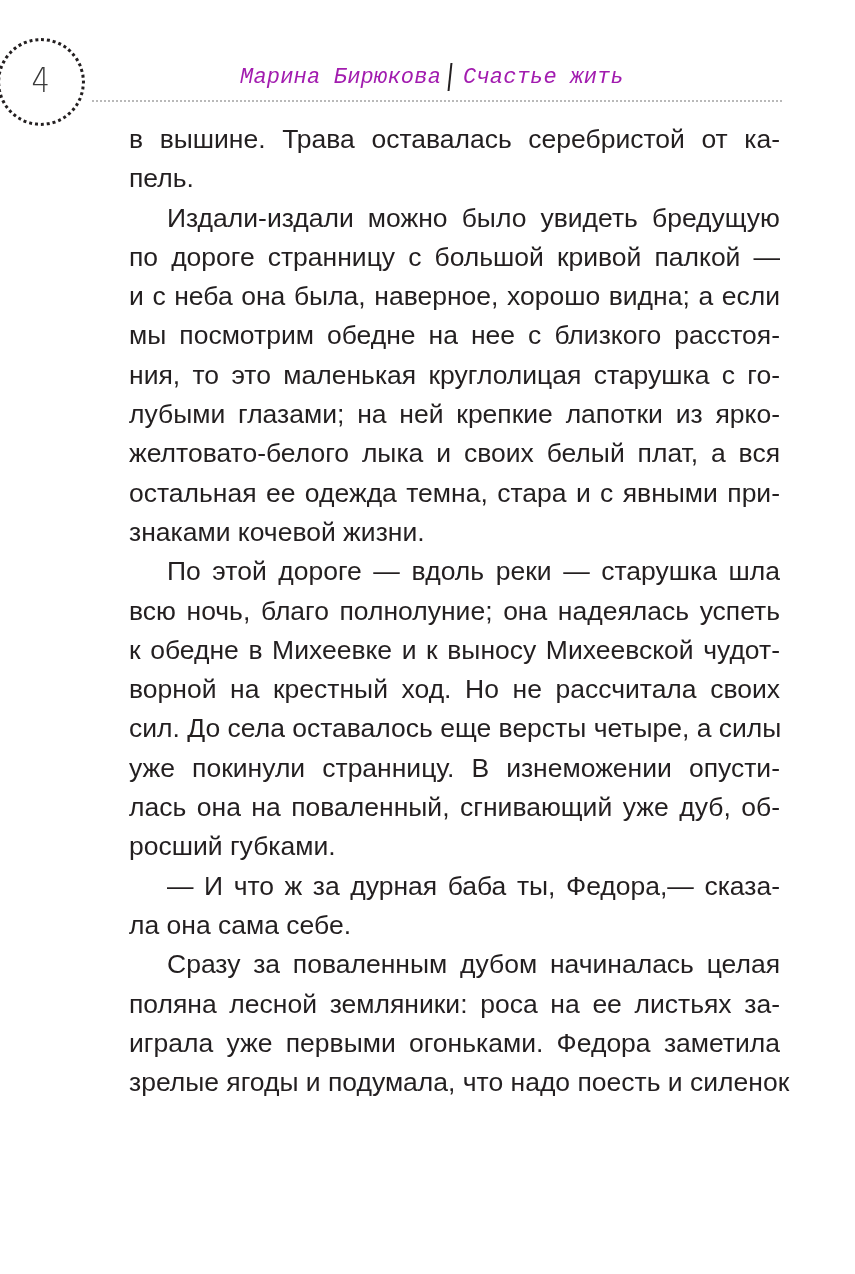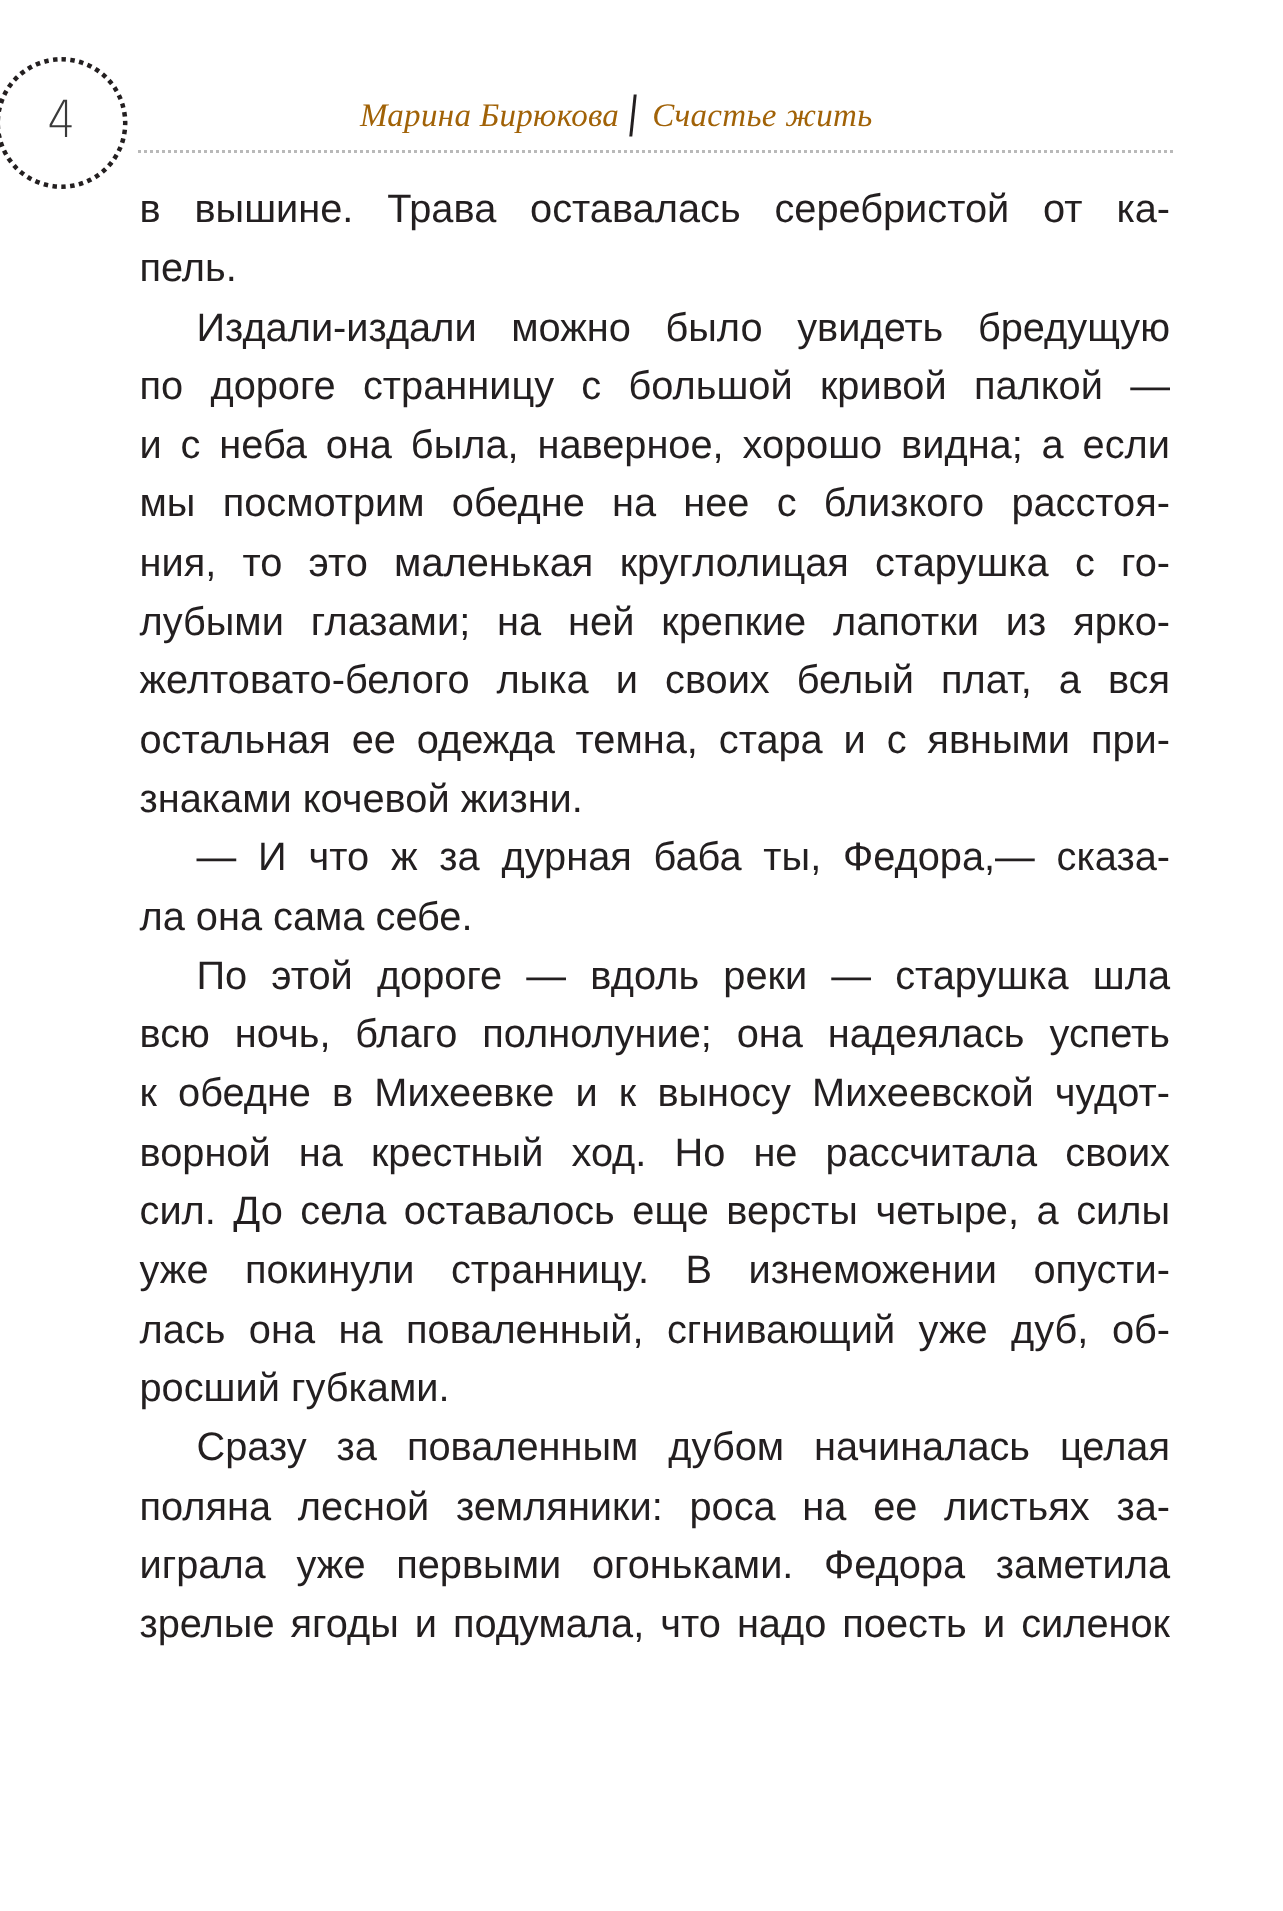--- a/index.html
+++ b/index.html
@@ -37,24 +37,24 @@
       transform: scaleX(0.85);
     }
     .running-head {
       position: absolute;
       left: 240px;
       top: 58px;
       width: 400px;
       height: 38px;
       display: flex;
       align-items: center;
-      font-family: Liberation Serif, serif;
+      font-family: Liberation Mono, monospace;
       font-style: italic;
       font-size: 22px;
-      color: #a16207;
+      color: #a21caf;
       letter-spacing: 0.2px;
       white-space: nowrap;
     }
     .running-head .sep {
       display: inline-block;
       width: 2px;
       height: 28px;
       background: #231f20;
       margin: 0 12px 0 8px;
       transform: skewX(-6deg);
@@ -76,20 +76,21 @@
       font-size: 26.5px;
       line-height: 39.3px;
       color: #231f20;
     }
     .line {
       display: block;
       white-space: nowrap;
       text-align: justify;
       text-align-last: justify;
       height: 39.3px;
+      margin-left: 36px;
     }
     .line.last {
       text-align-last: left;
     }
     .line.indent {
       padding-left: 38px;
     }
   </style>
 </head>
 <body>
@@ -119,34 +120,34 @@
     <span class="line">и с неба она была, наверное, хорошо видна; а если</span>
     <span class="line">мы посмотрим обедне на нее с близкого расстоя-</span>
     <span class="line">ния, то это маленькая круглолицая старушка с го-</span>
     <span class="line">лубыми глазами; на ней крепкие лапотки из ярко-</span>
     <span class="line">желтовато-белого лыка и своих белый плат, а вся</span>
     <span class="line">остальная ее одежда темна, стара и с явными при-</span>
     <span class="line last">знаками кочевой жизни.</span>
   </div>
 
   <div>
-    <span class="line indent">—  И что ж за дурная баба ты, Федора,— сказа-</span>
-    <span class="line last">ла она сама себе.</span>
-  </div>
-
-  <div>
     <span class="line indent">По этой дороге — вдоль реки — старушка шла</span>
     <span class="line">всю ночь, благо полнолуние; она надеялась успеть</span>
     <span class="line">к обедне в Михеевке и к выносу Михеевской чудот-</span>
     <span class="line">ворной на крестный ход. Но не рассчитала своих</span>
     <span class="line">сил. До села оставалось еще версты четыре, а силы</span>
     <span class="line">уже покинули странницу. В изнеможении опусти-</span>
     <span class="line">лась она на поваленный, сгнивающий уже дуб, об-</span>
     <span class="line last">росший губками.</span>
   </div>
 
   <div>
+    <span class="line indent">—  И что ж за дурная баба ты, Федора,— сказа-</span>
+    <span class="line last">ла она сама себе.</span>
+  </div>
+
+  <div>
     <span class="line indent">Сразу за поваленным дубом начиналась целая</span>
     <span class="line">поляна лесной земляники: роса на ее листьях за-</span>
     <span class="line">играла уже первыми огоньками. Федора заметила</span>
     <span class="line">зрелые ягоды и подумала, что надо поесть и силенок</span>
   </div>
 </div>
 
 </body></html>

